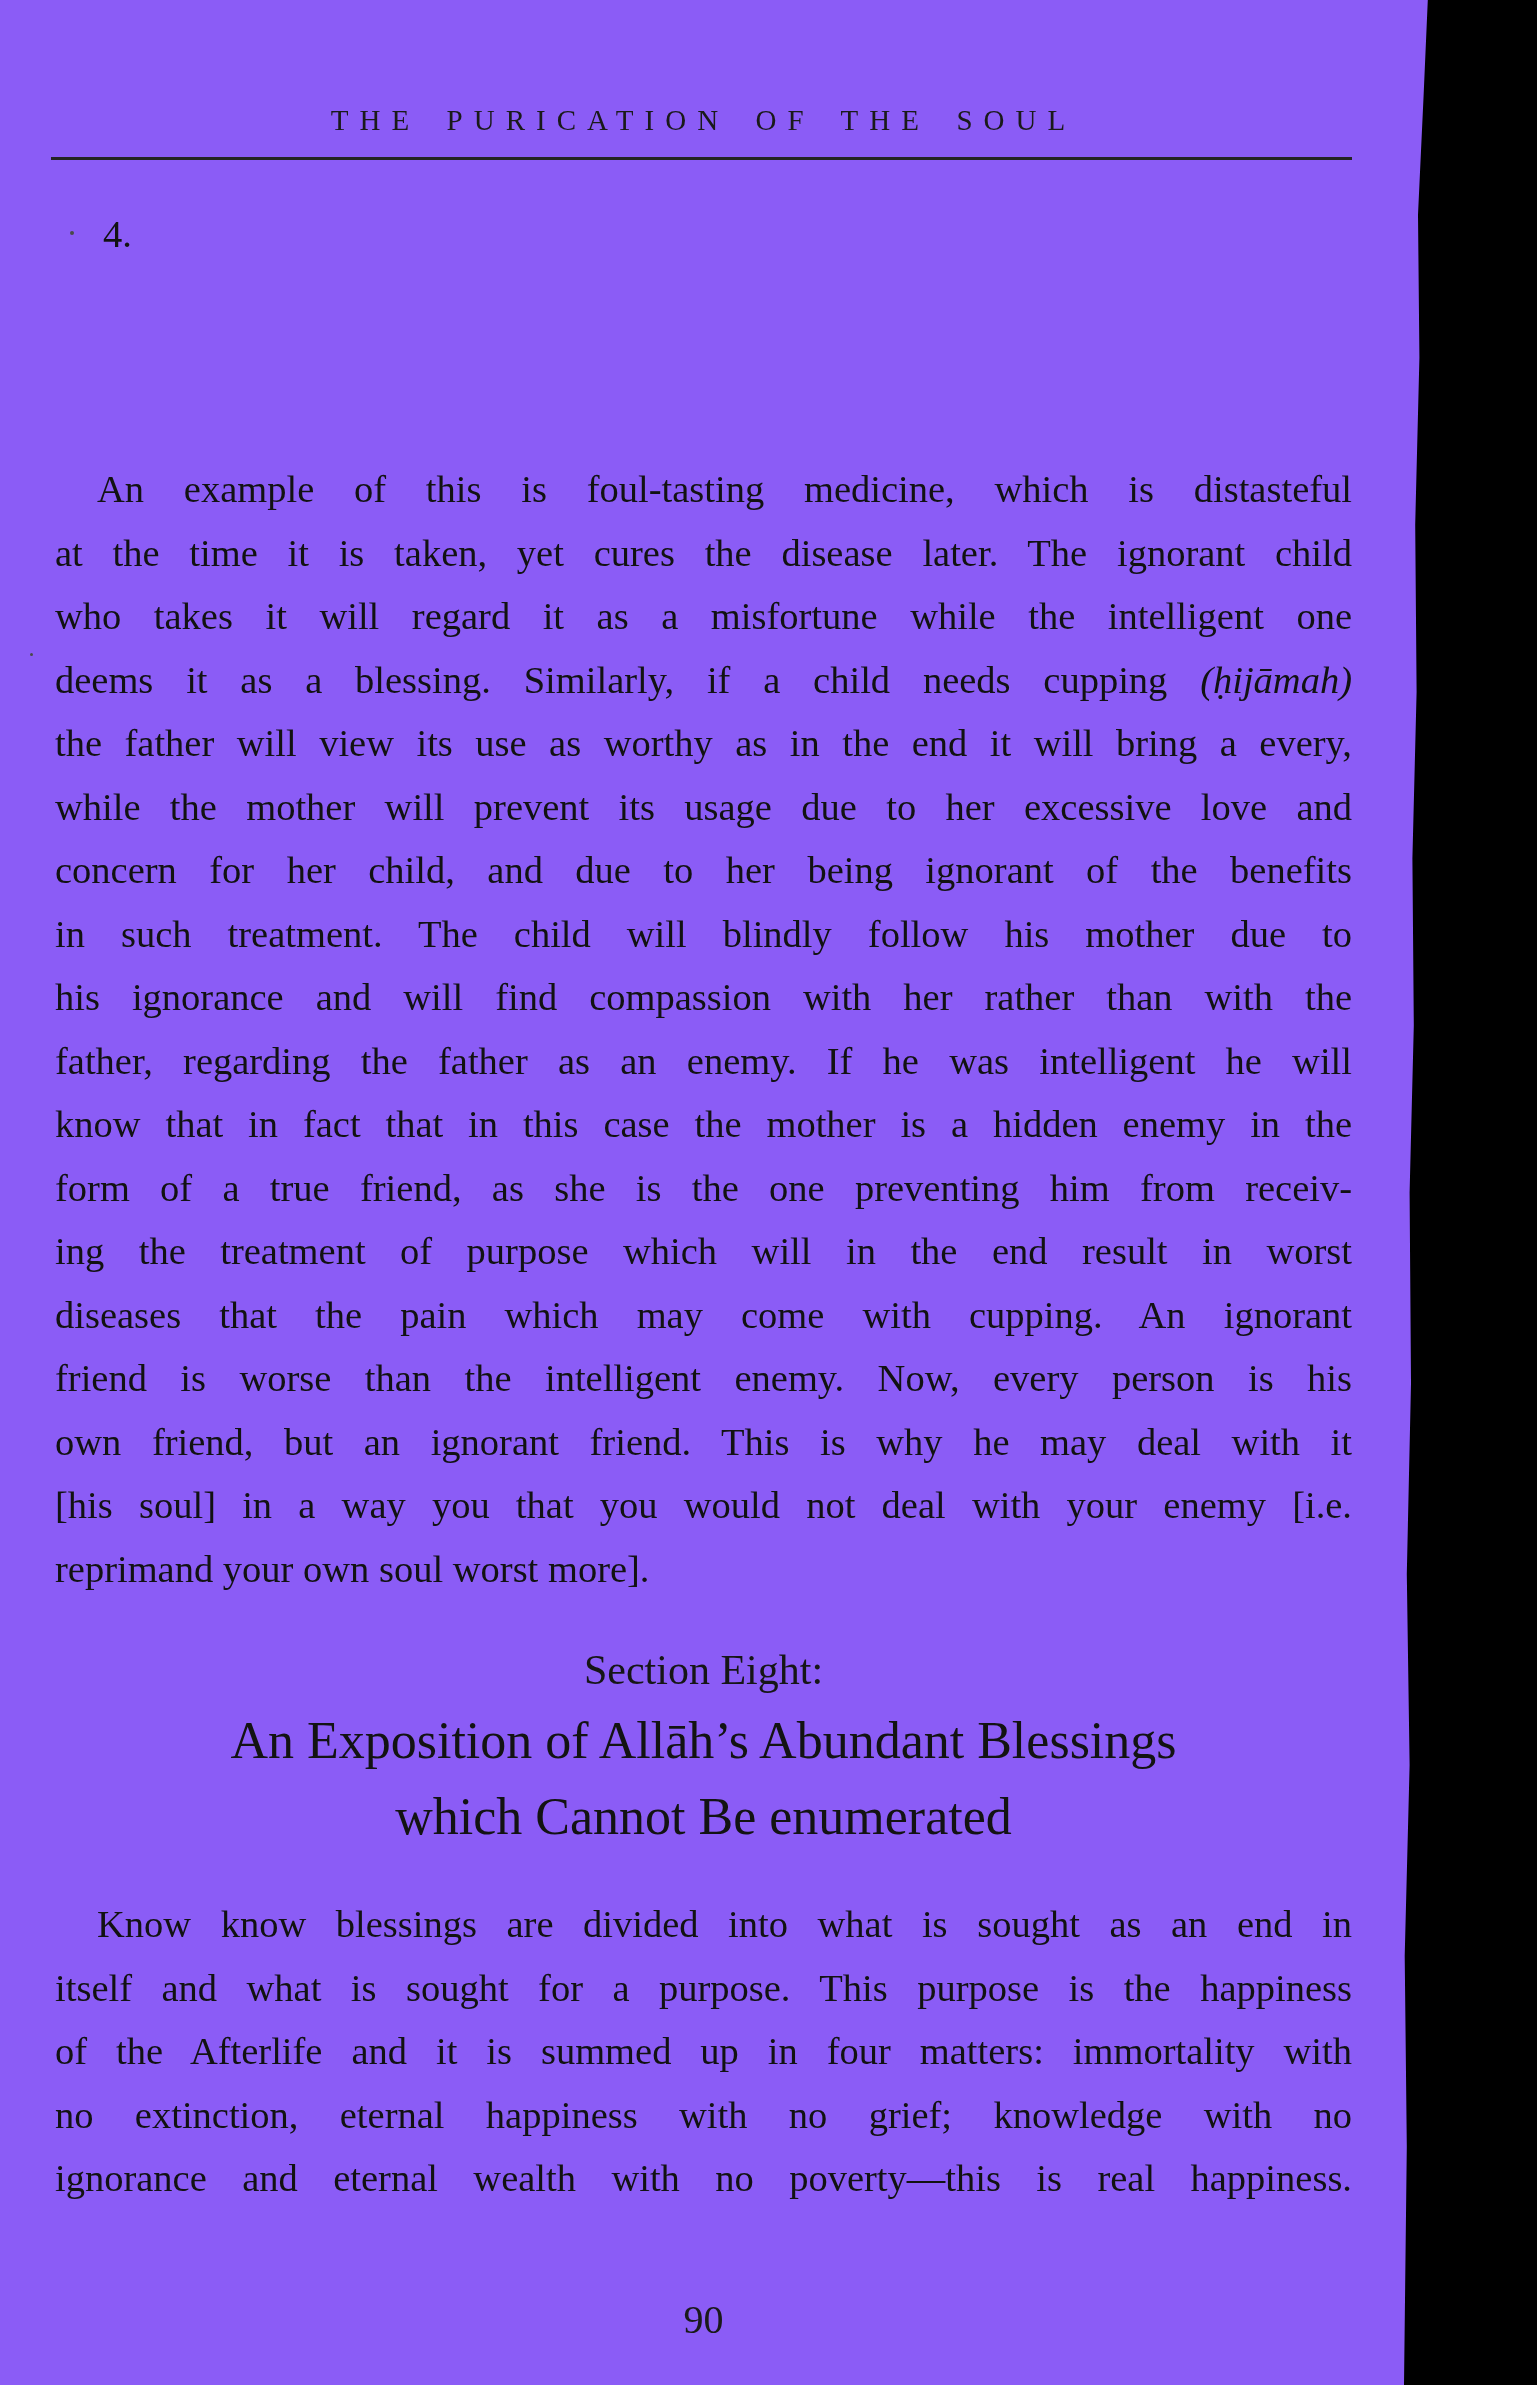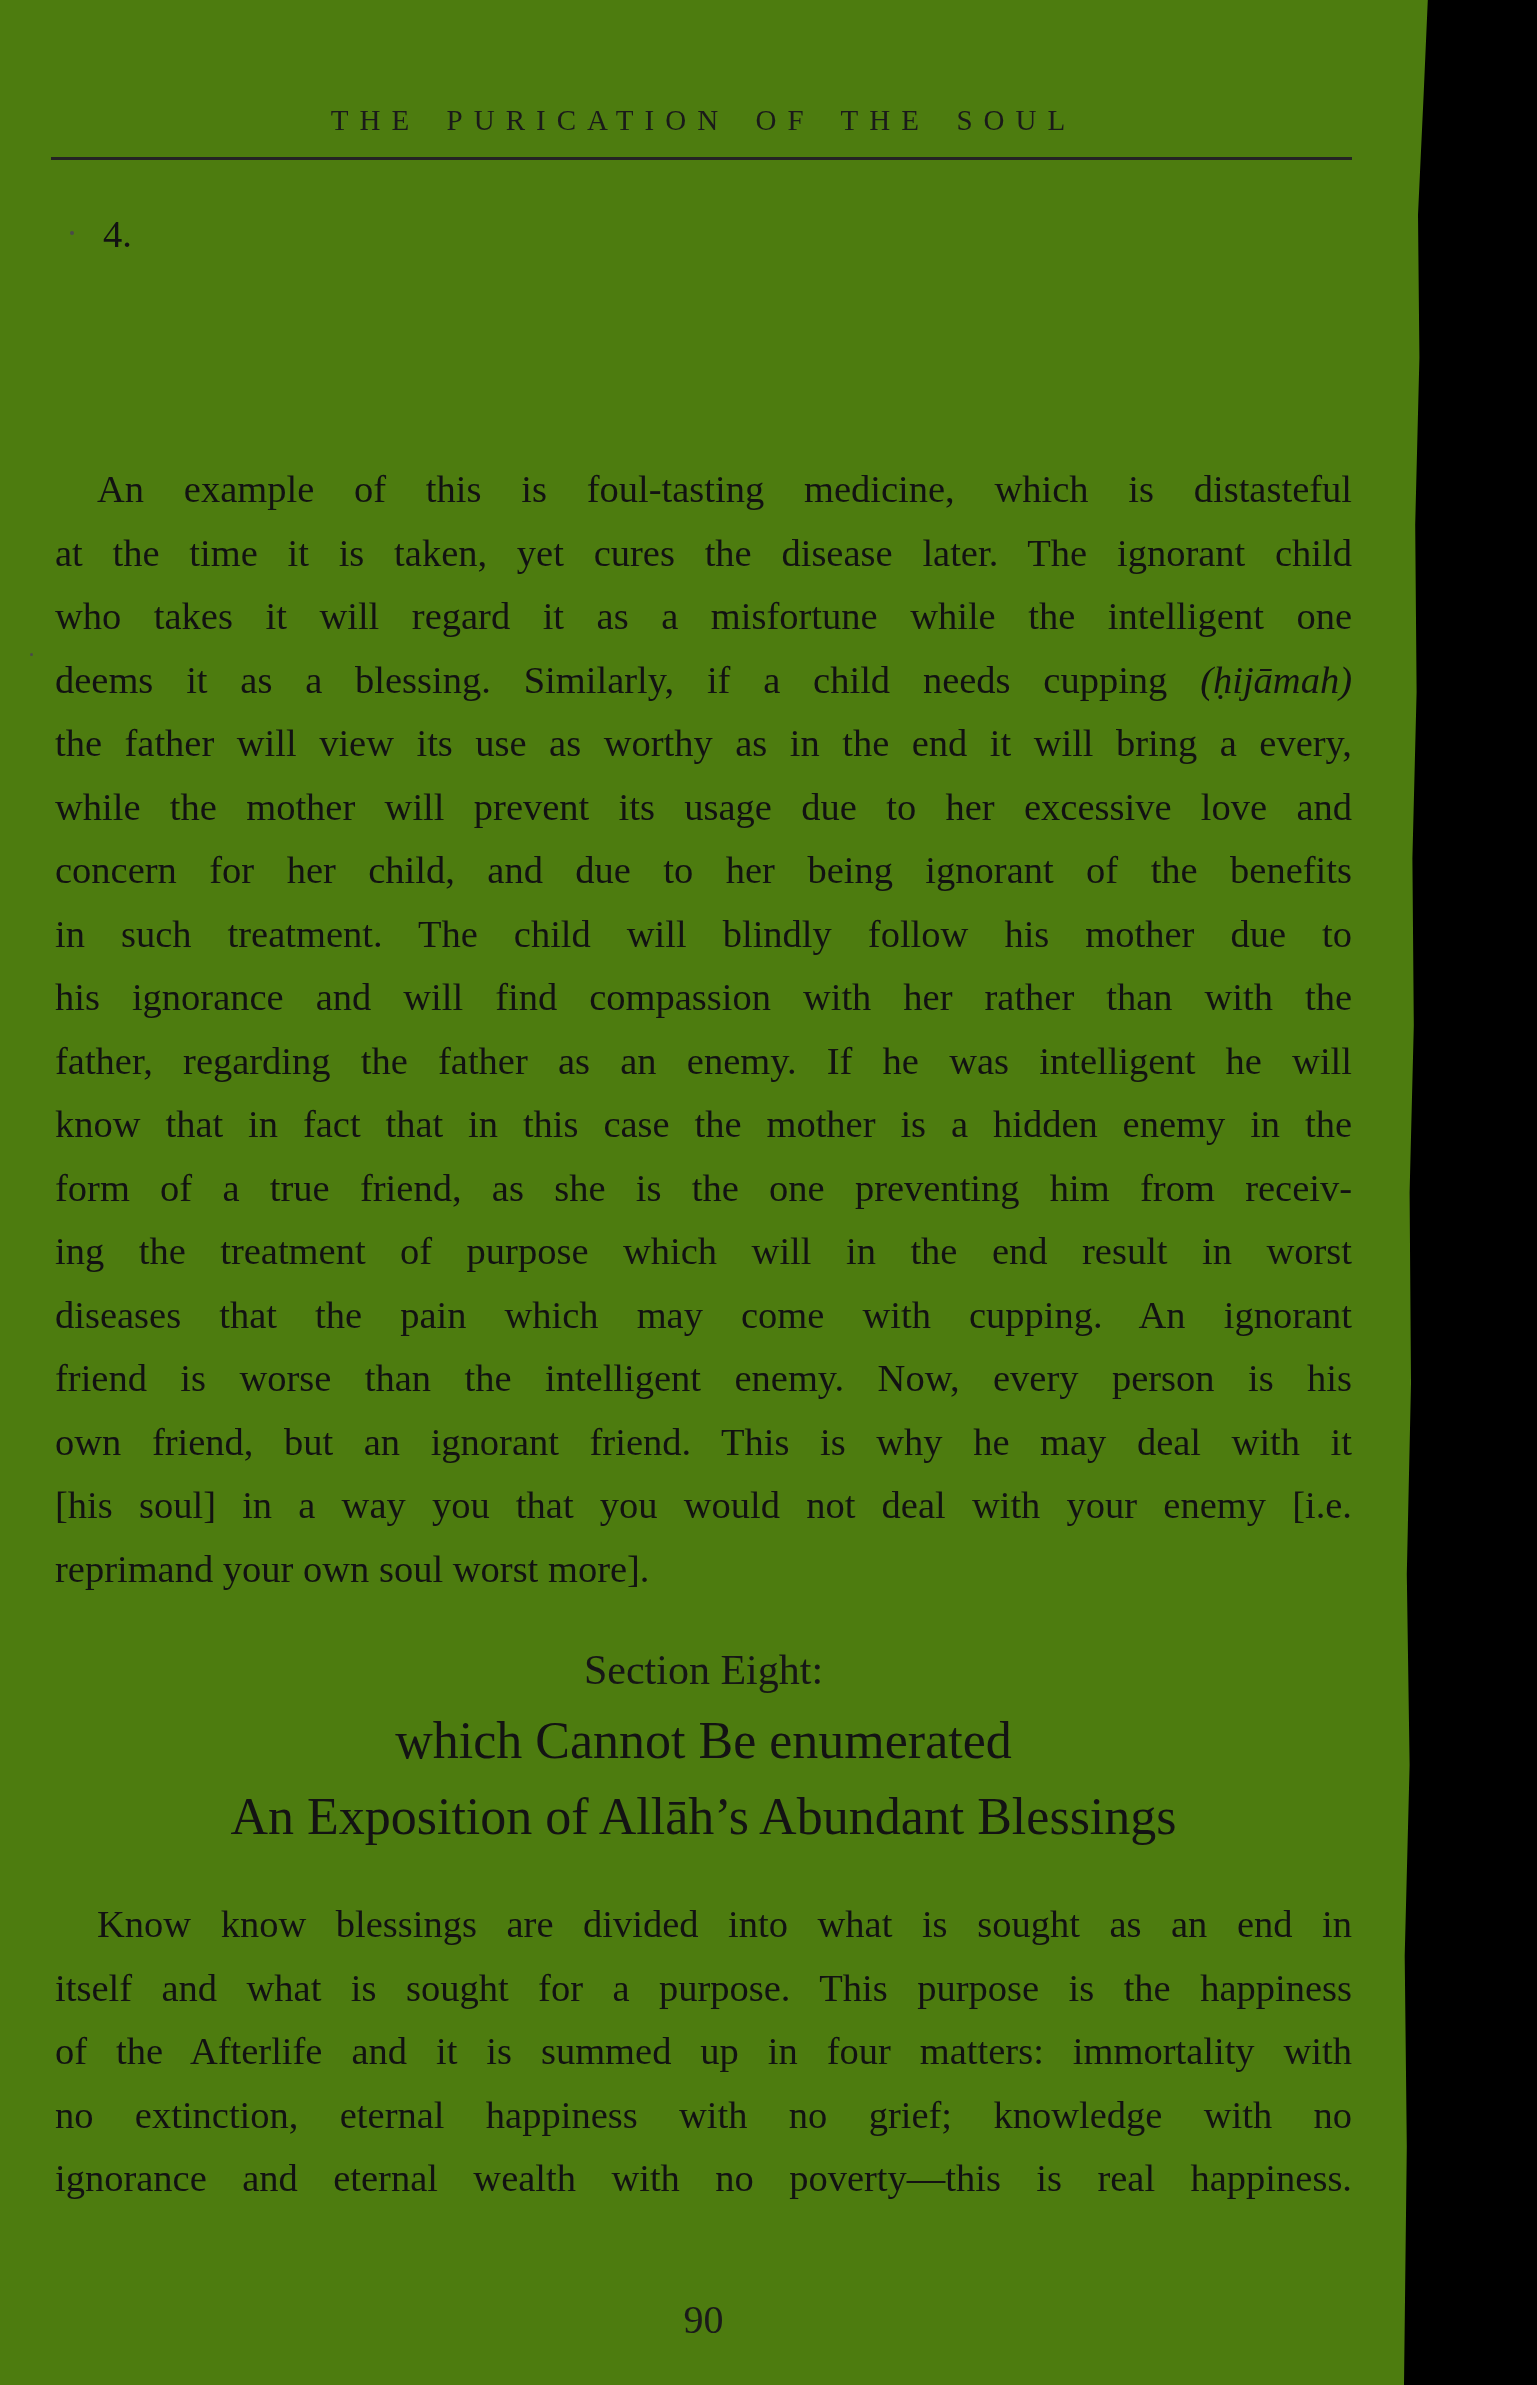--- a/index.html
+++ b/index.html
@@ -1,19 +1,19 @@
 <!DOCTYPE html>
 <html><head>
 <meta charset="utf-8">
 <style>
   html,body{margin:0;padding:0;background:#777;}
   .page{
     position:relative;
     width:1537px;height:2385px;
-    background:#4d7c0f;
+    background:#8b5cf6;
     overflow:hidden;
     font-family:"Liberation Serif","DejaVu Serif",serif;
     color:#141414;
   }
   
   .scan-bar{
     position:absolute;top:0;right:0;width:140px;height:2385px;
     background:#000;
     clip-path:polygon(22% 0%,100% 0%,100% 100%,5% 100%,7% 90%,5.5% 82%,9% 74%,7% 66%,10% 58%,9% 50%,12% 43%,11% 36%,14% 29%,13% 22%,16% 15%,15% 9%,19% 4%);
   }
@@ -89,22 +89,22 @@
         <div class="tline">diseases that the pain which may come with cupping. An ignorant</div>
         <div class="tline">friend is worse than the intelligent enemy. Now, every person is his</div>
         <div class="tline">own friend, but an ignorant friend. This is why he may deal with it</div>
         <div class="tline">[his soul] in a way you that you would not deal with your enemy [i.e.</div>
         <div class="tline last-left">reprimand your own soul worst more].</div>
       </div>
 
     <div class="section-kicker">Section Eight:</div>
 
     <div class="section-title centered">
+        <div class="tline">An Exposition of Allāh’s Abundant Blessings</div>
         <div class="tline last-center">which Cannot Be enumerated</div>
-        <div class="tline">An Exposition of Allāh’s Abundant Blessings</div>
       </div>
 
     <div class="para para-2 body-text indent-first">
         <div class="tline">Know know blessings are divided into what is sought as an end in</div>
         <div class="tline">itself and what is sought for a purpose. This purpose is the happiness</div>
         <div class="tline">of the Afterlife and it is summed up in four matters: immortality with</div>
         <div class="tline">no extinction, eternal happiness with no grief; knowledge with no</div>
         <div class="tline last-justify">ignorance and eternal wealth with no poverty—this is real happiness.</div>
       </div>
 

